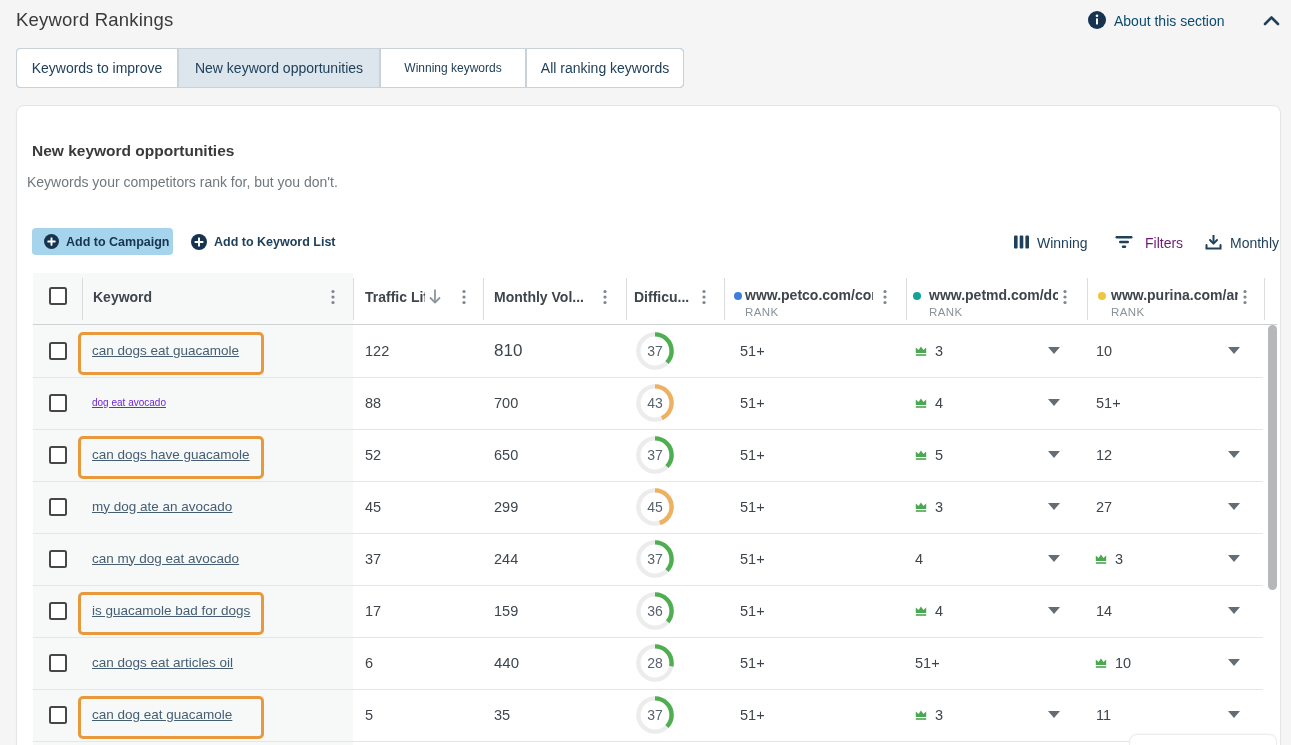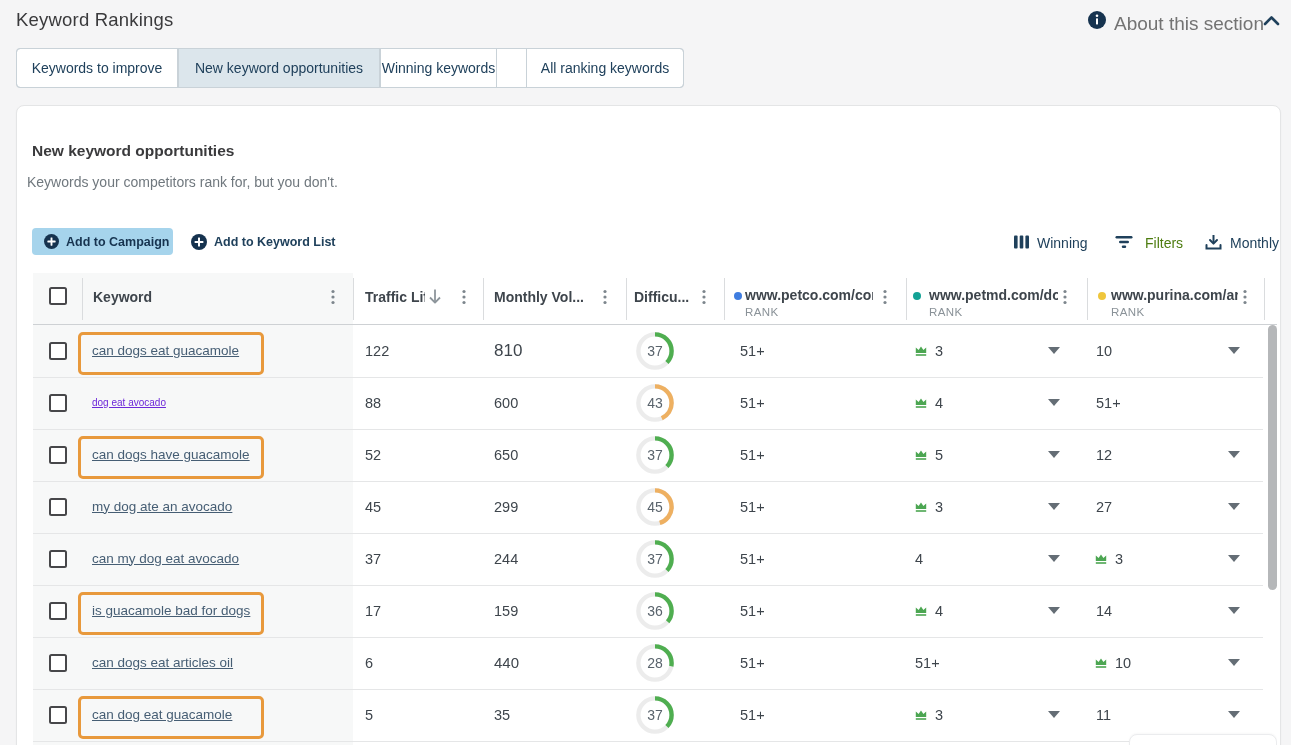--- a/index.html
+++ b/index.html
@@ -7,28 +7,28 @@
 .abs{position:absolute}
 </style></head>
 <body>
 
 <div class="abs" style="left:16px;top:9px;font-size:18.5px;font-weight:normal;color:#3a3a3c;letter-spacing:0.2px">Keyword Rankings</div>
 <svg class="abs" style="left:1088px;top:11px" width="18" height="18" viewBox="0 0 18 18">
     <circle cx="9" cy="9" r="9" fill="#16334f"></circle>
     <rect x="8" y="7.4" width="2" height="6" fill="#fff"></rect>
     <circle cx="9" cy="4.7" r="1.3" fill="#fff"></circle>
   </svg>
-<div class="abs" style="left:1114px;top:13px;font-size:19px;color:#737373">About this section</div>
+<div class="abs" style="left:1114px;top:13px;font-size:14px;color:#0c4a6e">About this section</div>
 <svg class="abs" style="left:1263px;top:15px" width="17" height="11" viewBox="0 0 17 11">
     <path d="M2 9 L8.5 2.5 L15 9" fill="none" stroke="#1f405b" stroke-width="2.6" stroke-linecap="round" stroke-linejoin="round"></path>
   </svg>
 <div class="abs" style="left:16px;top:48px;width:668px;height:40px;border:1px solid #c9d2d8;border-radius:4px;background:#fff"></div>
 <div class="abs" style="left:16px;top:48px;width:162px;height:40px;background:transparent;border:1px solid #c9d2d8;border-radius:4px 0 0 4px;line-height:38px;text-align:center;font-size:14px;color:#1f405b">Keywords to improve</div>
 <div class="abs" style="left:178px;top:48px;width:202px;height:40px;background:#dce6ec;border:1px solid #c9d2d8;border-radius:0 0 0 0;line-height:38px;text-align:center;font-size:14px;color:#1f405b">New keyword opportunities</div>
-<div class="abs" style="left:380px;top:48px;width:117px;height:40px;background:transparent;border:1px solid #c9d2d8;border-radius:0 0 0 0;line-height:38px;text-align:center;font-size:14px;color:#1f405b">Winning keywords</div>
+<div class="abs" style="left:380px;top:48px;width:146px;height:40px;background:transparent;border:1px solid #c9d2d8;border-radius:0 0 0 0;line-height:38px;text-align:center;font-size:12px;color:#1f405b">Winning keywords</div>
 <div class="abs" style="left:526px;top:48px;width:158px;height:40px;background:transparent;border:1px solid #c9d2d8;border-radius:0 4px 4px 0;line-height:38px;text-align:center;font-size:14px;color:#1f405b">All ranking keywords</div>
 <div class="abs" style="left:16px;top:105px;width:1265px;height:645px;background:#fff;border:1px solid #e4e5e6;border-radius:8px 8px 0 0;box-shadow:0 1px 2px rgba(0,0,0,0.04)"></div>
 <div class="abs" style="left:32px;top:142px;font-size:15.5px;font-weight:bold;color:#3a3a3c">New keyword opportunities</div>
 <div class="abs" style="left:27px;top:174px;font-size:14px;color:#70787e">Keywords your competitors rank for, but you don't.</div>
 <div class="abs" style="left:32px;top:228px;width:141px;height:27px;background:#a6d4ec;border-radius:4px"></div>
 <svg style="position:absolute;left:44px;top:234px" width="15" height="15" viewBox="0 0 16 16">
     <circle cx="8" cy="8" r="8" fill="#16334f"></circle>
     <rect x="7" y="3.6" width="2" height="8.8" rx="0.5" fill="#fff"></rect>
     <rect x="3.6" y="7" width="8.8" height="2" rx="0.5" fill="#fff"></rect>
   </svg>
@@ -43,21 +43,21 @@
     <rect x="0" y="0.5" width="3.6" height="13" rx="1" fill="#1f405b"></rect>
     <rect x="5.7" y="0.5" width="3.6" height="13" rx="1" fill="#1f405b"></rect>
     <rect x="11.4" y="0.5" width="3.6" height="13" rx="1" fill="#1f405b"></rect>
   </svg>
 <div class="abs" style="left:1037px;top:235px;font-size:14px;color:#1f405b">Winning</div>
 <svg class="abs" style="left:1115px;top:235px" width="18" height="14" viewBox="0 0 18 14">
     <rect x="0.5" y="1" width="17" height="2.4" rx="1.2" fill="#1f405b"></rect>
     <rect x="4" y="5.8" width="10" height="2.4" rx="1.2" fill="#1f405b"></rect>
     <rect x="6.8" y="10.6" width="4.4" height="2.4" rx="1.2" fill="#1f405b"></rect>
   </svg>
-<div class="abs" style="left:1145px;top:235px;font-size:14px;color:#4d7c0f">Filters</div>
+<div class="abs" style="left:1145px;top:235px;font-size:14px;color:#701a75">Filters</div>
 <svg class="abs" style="left:1205px;top:234px" width="17" height="16" viewBox="0 0 17 16">
     <path d="M8.5 1 L8.5 9" stroke="#1f405b" stroke-width="2" fill="none"></path>
     <path d="M5 6 L8.5 9.6 L12 6" stroke="#1f405b" stroke-width="2" fill="none" stroke-linejoin="round" stroke-linecap="round"></path>
     <path d="M1.5 11 L1.5 14.5 L15.5 14.5 L15.5 11" stroke="#1f405b" stroke-width="2" fill="none" stroke-linecap="round"></path>
   </svg>
 <div class="abs" style="left:1230px;top:235px;font-size:14px;color:#1f405b">Monthly</div>
 <div class="abs" style="left:33px;top:272.5px;width:1244px;height:472.5px;overflow:hidden">
 <div class="abs" style="left:0;top:0;width:320px;height:472.5px;background:#f7f8f8"></div>
 <div class="abs" style="left:49px;top:5px;width:1px;height:42px;background:#dadcde"></div>
 <div class="abs" style="left:320px;top:5px;width:1px;height:42px;background:#dadcde"></div>
@@ -145,21 +145,21 @@
       <path d="M0.8,7 L0.8,1.6 L3.6,3.9 L6,0.5 L8.4,3.9 L11.2,1.6 L11.2,7 Z" fill="#4ca652"></path>
       <rect x="0.8" y="8.2" width="10.4" height="1.6" fill="#4ca652"></rect>
     </svg>
 <div class="abs" style="left:902px;top:70px;font-size:14.5px;color:#3e454c;line-height:16px">3</div>
 <div style="position:absolute;left:1015px;top:74px;width:0;height:0;border-left:6px solid transparent;border-right:6px solid transparent;border-top:7.5px solid #646d75"></div>
 <div class="abs" style="left:1063px;top:70px;font-size:14.5px;color:#3e454c;line-height:16px">10</div>
 <div style="position:absolute;left:1195px;top:74px;width:0;height:0;border-left:6px solid transparent;border-right:6px solid transparent;border-top:7.5px solid #646d75"></div>
 <div style="position:absolute;left:16px;top:121px;width:18px;height:18px;border:2px solid #47474a;border-radius:2.5px;background:#fff"></div>
 <div class="abs" style="left:59px;top:122px;font-size:10px;color:#6d28d9;text-decoration:underline;line-height:16px">dog eat avocado</div>
 <div class="abs" style="left:332px;top:122px;font-size:14.5px;color:#3e454c;line-height:16px">88</div>
-<div class="abs" style="left:461px;top:122px;font-size:14.5px;color:#3e454c;line-height:16px">600</div>
+<div class="abs" style="left:461px;top:122px;font-size:14.5px;color:#3e454c;line-height:16px">700</div>
 <svg style="position:absolute;left:601.5px;top:110px" width="40" height="40" viewBox="0 0 40 40">
 <circle cx="20" cy="20" r="16.6" fill="none" stroke="#ececec" stroke-width="4.4"></circle>
 <circle cx="20" cy="20" r="16.6" fill="none" stroke="#eeb061" stroke-width="4.4" stroke-dasharray="44.85 104.30" transform="rotate(-90 20 20)"></circle>
 <text x="20" y="25" text-anchor="middle" font-size="14" fill="#59636c" font-family="Liberation Sans, sans-serif">43</text>
 </svg>
 <div class="abs" style="left:707px;top:122px;font-size:14.5px;color:#3e454c;line-height:16px">51+</div>
 <svg style="position:absolute;left:882px;top:125px" width="12" height="10" viewBox="0 0 12 10">
       <path d="M0.8,7 L0.8,1.6 L3.6,3.9 L6,0.5 L8.4,3.9 L11.2,1.6 L11.2,7 Z" fill="#4ca652"></path>
       <rect x="0.8" y="8.2" width="10.4" height="1.6" fill="#4ca652"></rect>
     </svg>

